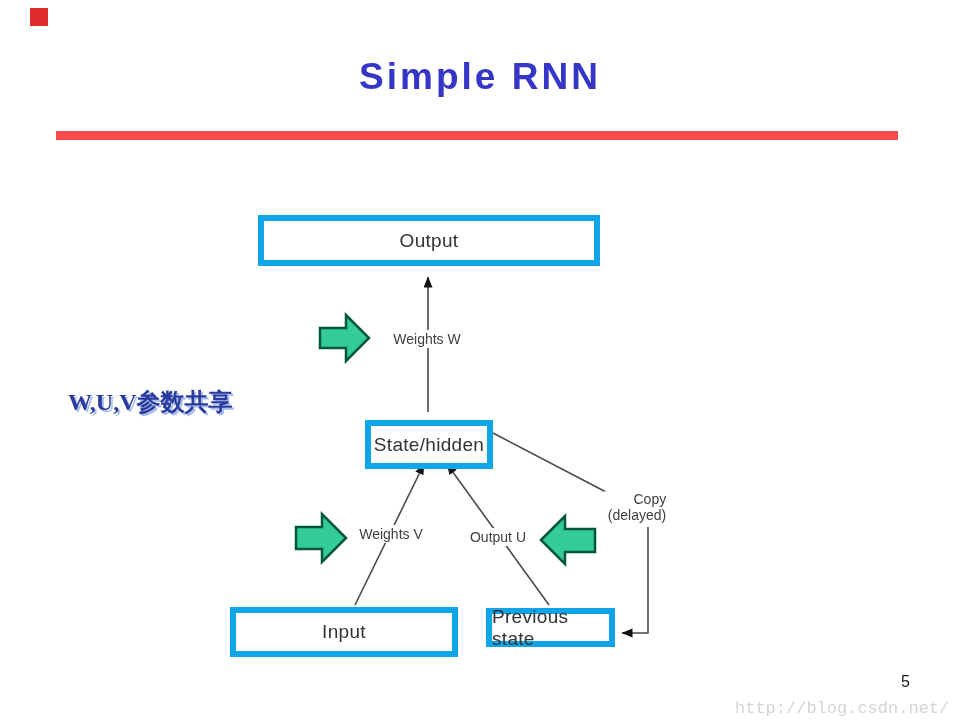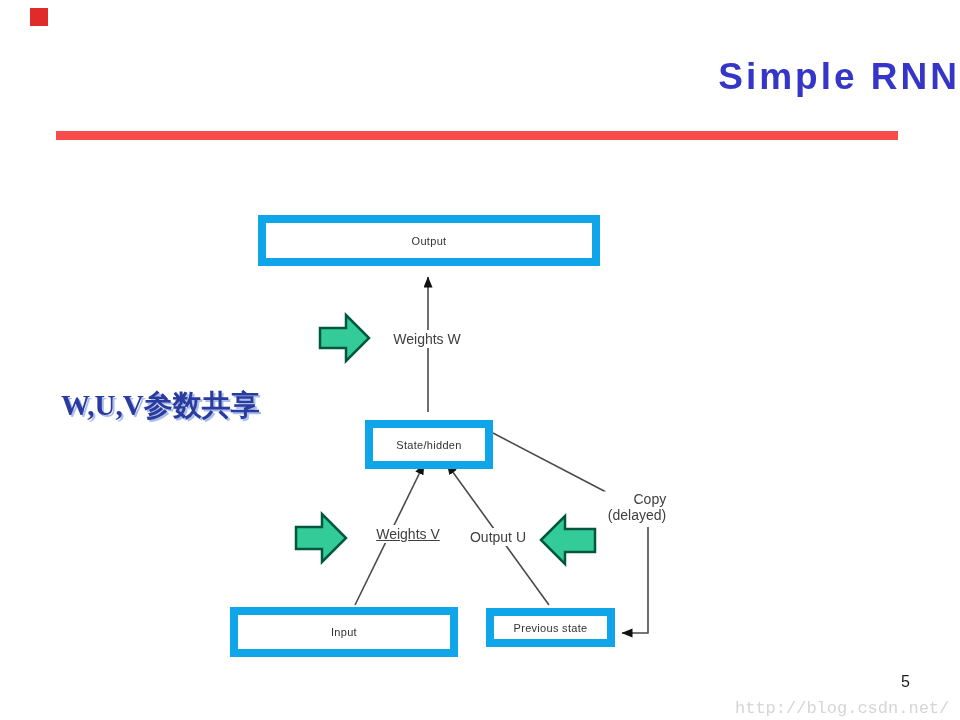--- a/index.html
+++ b/index.html
@@ -2,45 +2,45 @@
 <html><head>
 <meta charset="utf-8">
 <style>
   html,body{margin:0;padding:0;background:#888;}
   .slide{
     position:relative;width:960px;height:720px;background:#ffffff;
     overflow:hidden;font-family:"Liberation Sans",sans-serif;
   }
   .corner-square{position:absolute;left:30px;top:8px;width:18px;height:18px;background:#E12B2B;}
   .title{
-    position:absolute;top:56px;left:0;width:100%;margin:0;text-align:right;
+    position:absolute;top:56px;left:0;width:100%;margin:0;text-align:center;
     font-size:37px;font-weight:bold;letter-spacing:3px;color:#3535C8;
   }
   .accent-line{position:absolute;left:56px;top:131px;width:842px;height:9px;background:#F74B4C;}
   .annotation{
-    position:absolute;left:61px;top:386px;
-    font-family:"Liberation Serif",serif;font-weight:bold;font-size:29px;
+    position:absolute;left:68px;top:386px;
+    font-family:"Liberation Serif",serif;font-weight:bold;font-size:24px;
     color:#2B3A9E;text-shadow:2px 2px 0 #A9BEE9;white-space:nowrap;
   }
   .diagram-svg{position:absolute;left:0;top:0;width:960px;height:720px;}
   .node{
-    position:absolute;border:8px solid #0ea5e9;background:#ffffff;
+    position:absolute;border:6px solid #0ea5e9;background:#ffffff;
     display:flex;align-items:center;justify-content:center;
-    font-size:11px;color:#333333;letter-spacing:.3px;box-sizing:border-box;
+    font-size:19px;color:#333333;letter-spacing:.3px;box-sizing:border-box;
   }
   .node-output{left:258px;top:215px;width:342px;height:51px;}
   .node-state{left:365px;top:420px;width:128px;height:49px;}
   .node-input{left:230px;top:607px;width:228px;height:50px;}
   .node-prev{left:486px;top:608px;width:129px;height:39px;}
   .edge-label{
     position:absolute;transform:translate(-50%,-50%);background:#ffffff;
     padding:1px 4px;font-size:14px;color:#404040;white-space:nowrap;
   }
   .lbl-weights-w{left:427px;top:339px;}
-  .lbl-weights-v{left:408px;top:534px;text-decoration:underline;}
+  .lbl-weights-v{left:391px;top:534px;}
   .lbl-weights-u{left:498px;top:537px;}
   .lbl-copy{left:637px;top:508px;text-align:right;line-height:1.12;}
   .page-number{position:absolute;left:901px;top:673px;font-size:16px;color:#1a1a1a;}
   .watermark{
     position:absolute;left:735px;top:689px;
     font-family:"Liberation Mono",monospace;font-size:17px;color:#D5D5D5;white-space:nowrap;margin-top:10px;
   }
 </style>
 </head>
 <body>

